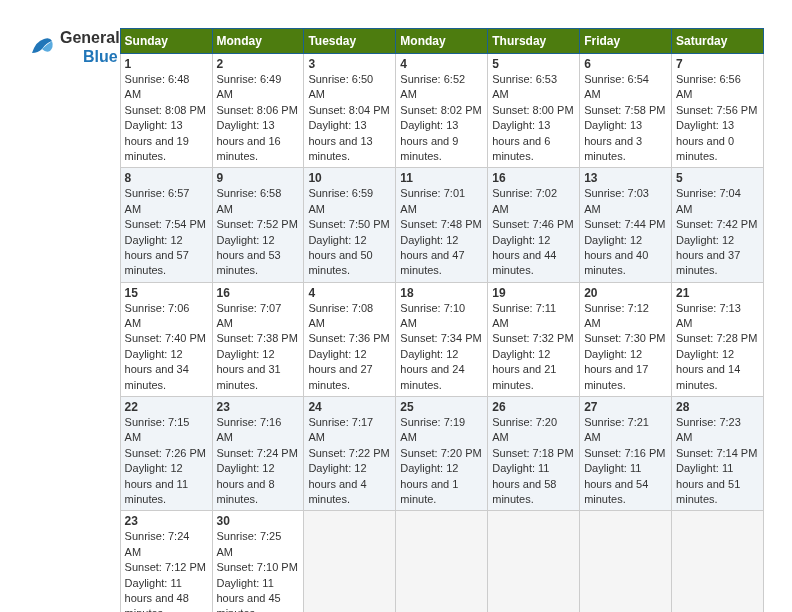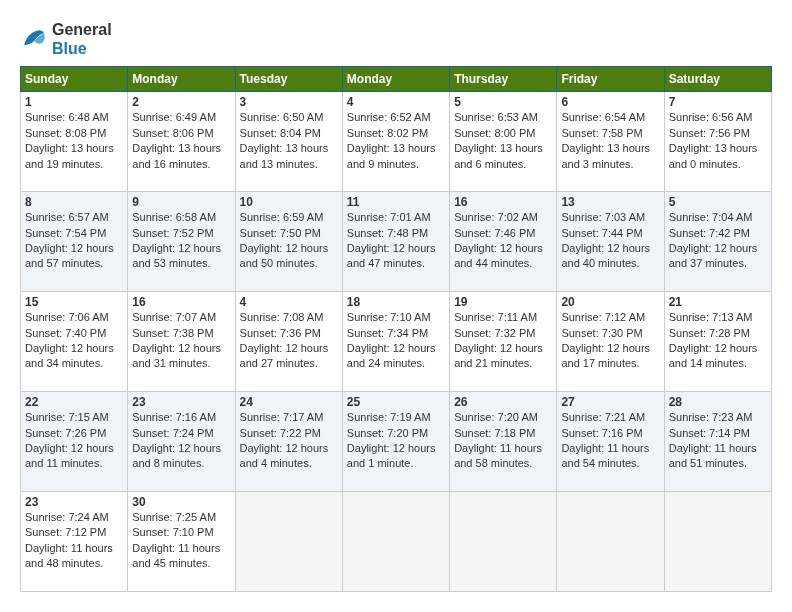--- a/index.html
+++ b/index.html
@@ -6,23 +6,22 @@
     body {
       width: 792px;
       height: 612px;
       font-family: Arial, sans-serif;
       background: #fff;
       overflow: hidden;
     }
     .page {
       width: 792px;
       height: 612px;
-      padding: 20px;
+      padding: 28px;
       display: flex;
-      flex-direction: column;
     }
     .header {
       display: flex;
       justify-content: space-between;
       align-items: flex-start;
       margin-bottom: 8px;
     }
     .logo {
       display: flex;
       align-items: center;
@@ -91,21 +90,21 @@
 
 <div class="page">
   <div class="header">
     <div class="logo">
       <svg class="logo-bird" viewBox="0 0 28 28">
         <path d="M4 20 Q8 8 16 6 Q22 4 24 8 Q18 10 14 16 Q10 20 4 20Z" fill="#2176b8"></path>
         <path d="M14 16 Q18 12 24 8 Q26 14 22 18 Q18 20 14 16Z" fill="#5aabdf"></path>
       </svg>
       <div>
         <div style="font-size:16px;font-weight:bold;color:#333;line-height:1.2;">General</div>
-        <div style="font-size:16px;font-weight:bold;color:#2176b8;line-height:1.2;">Blue</div>
+        <div style="font-size:16px;font-weight:bold;color:#2176b8;line-height:1.2;margin-left:23px;">Blue</div>
       </div>
     </div>
   </div>
 
   <table class="calendar">
     <thead>
       <tr>
       <th>Sunday</th>
           <th>Monday</th>
           <th>Tuesday</th>

